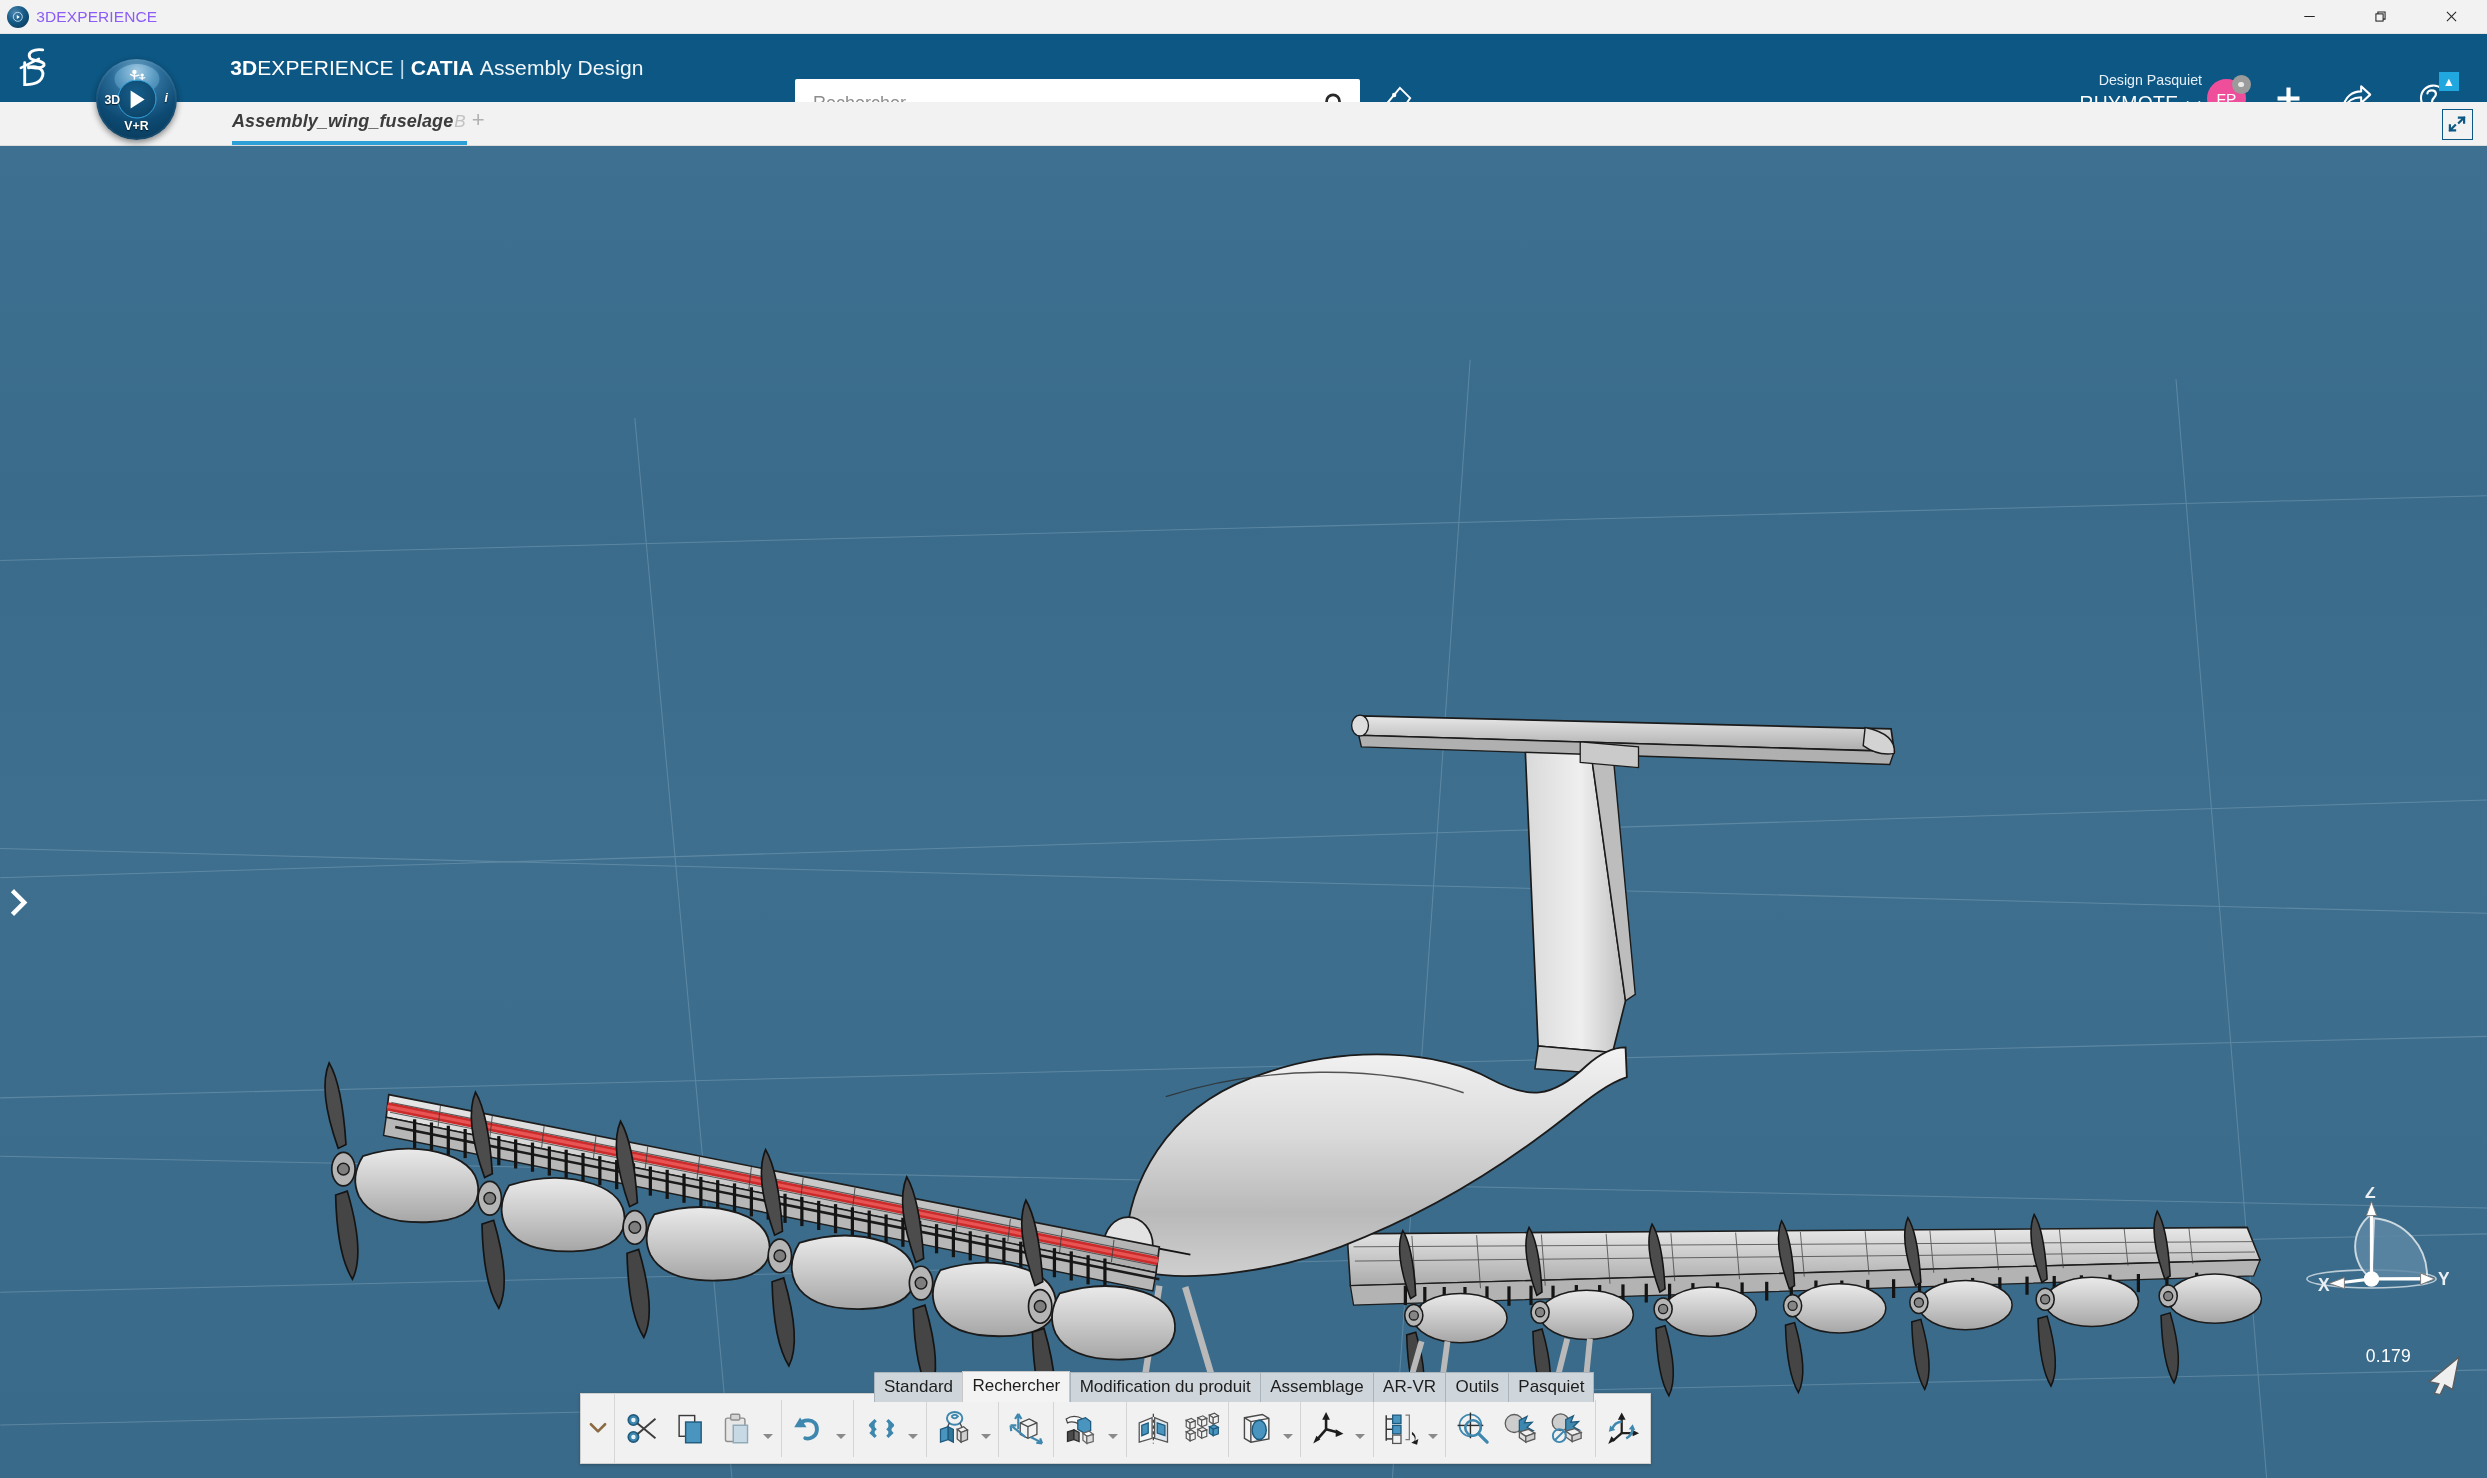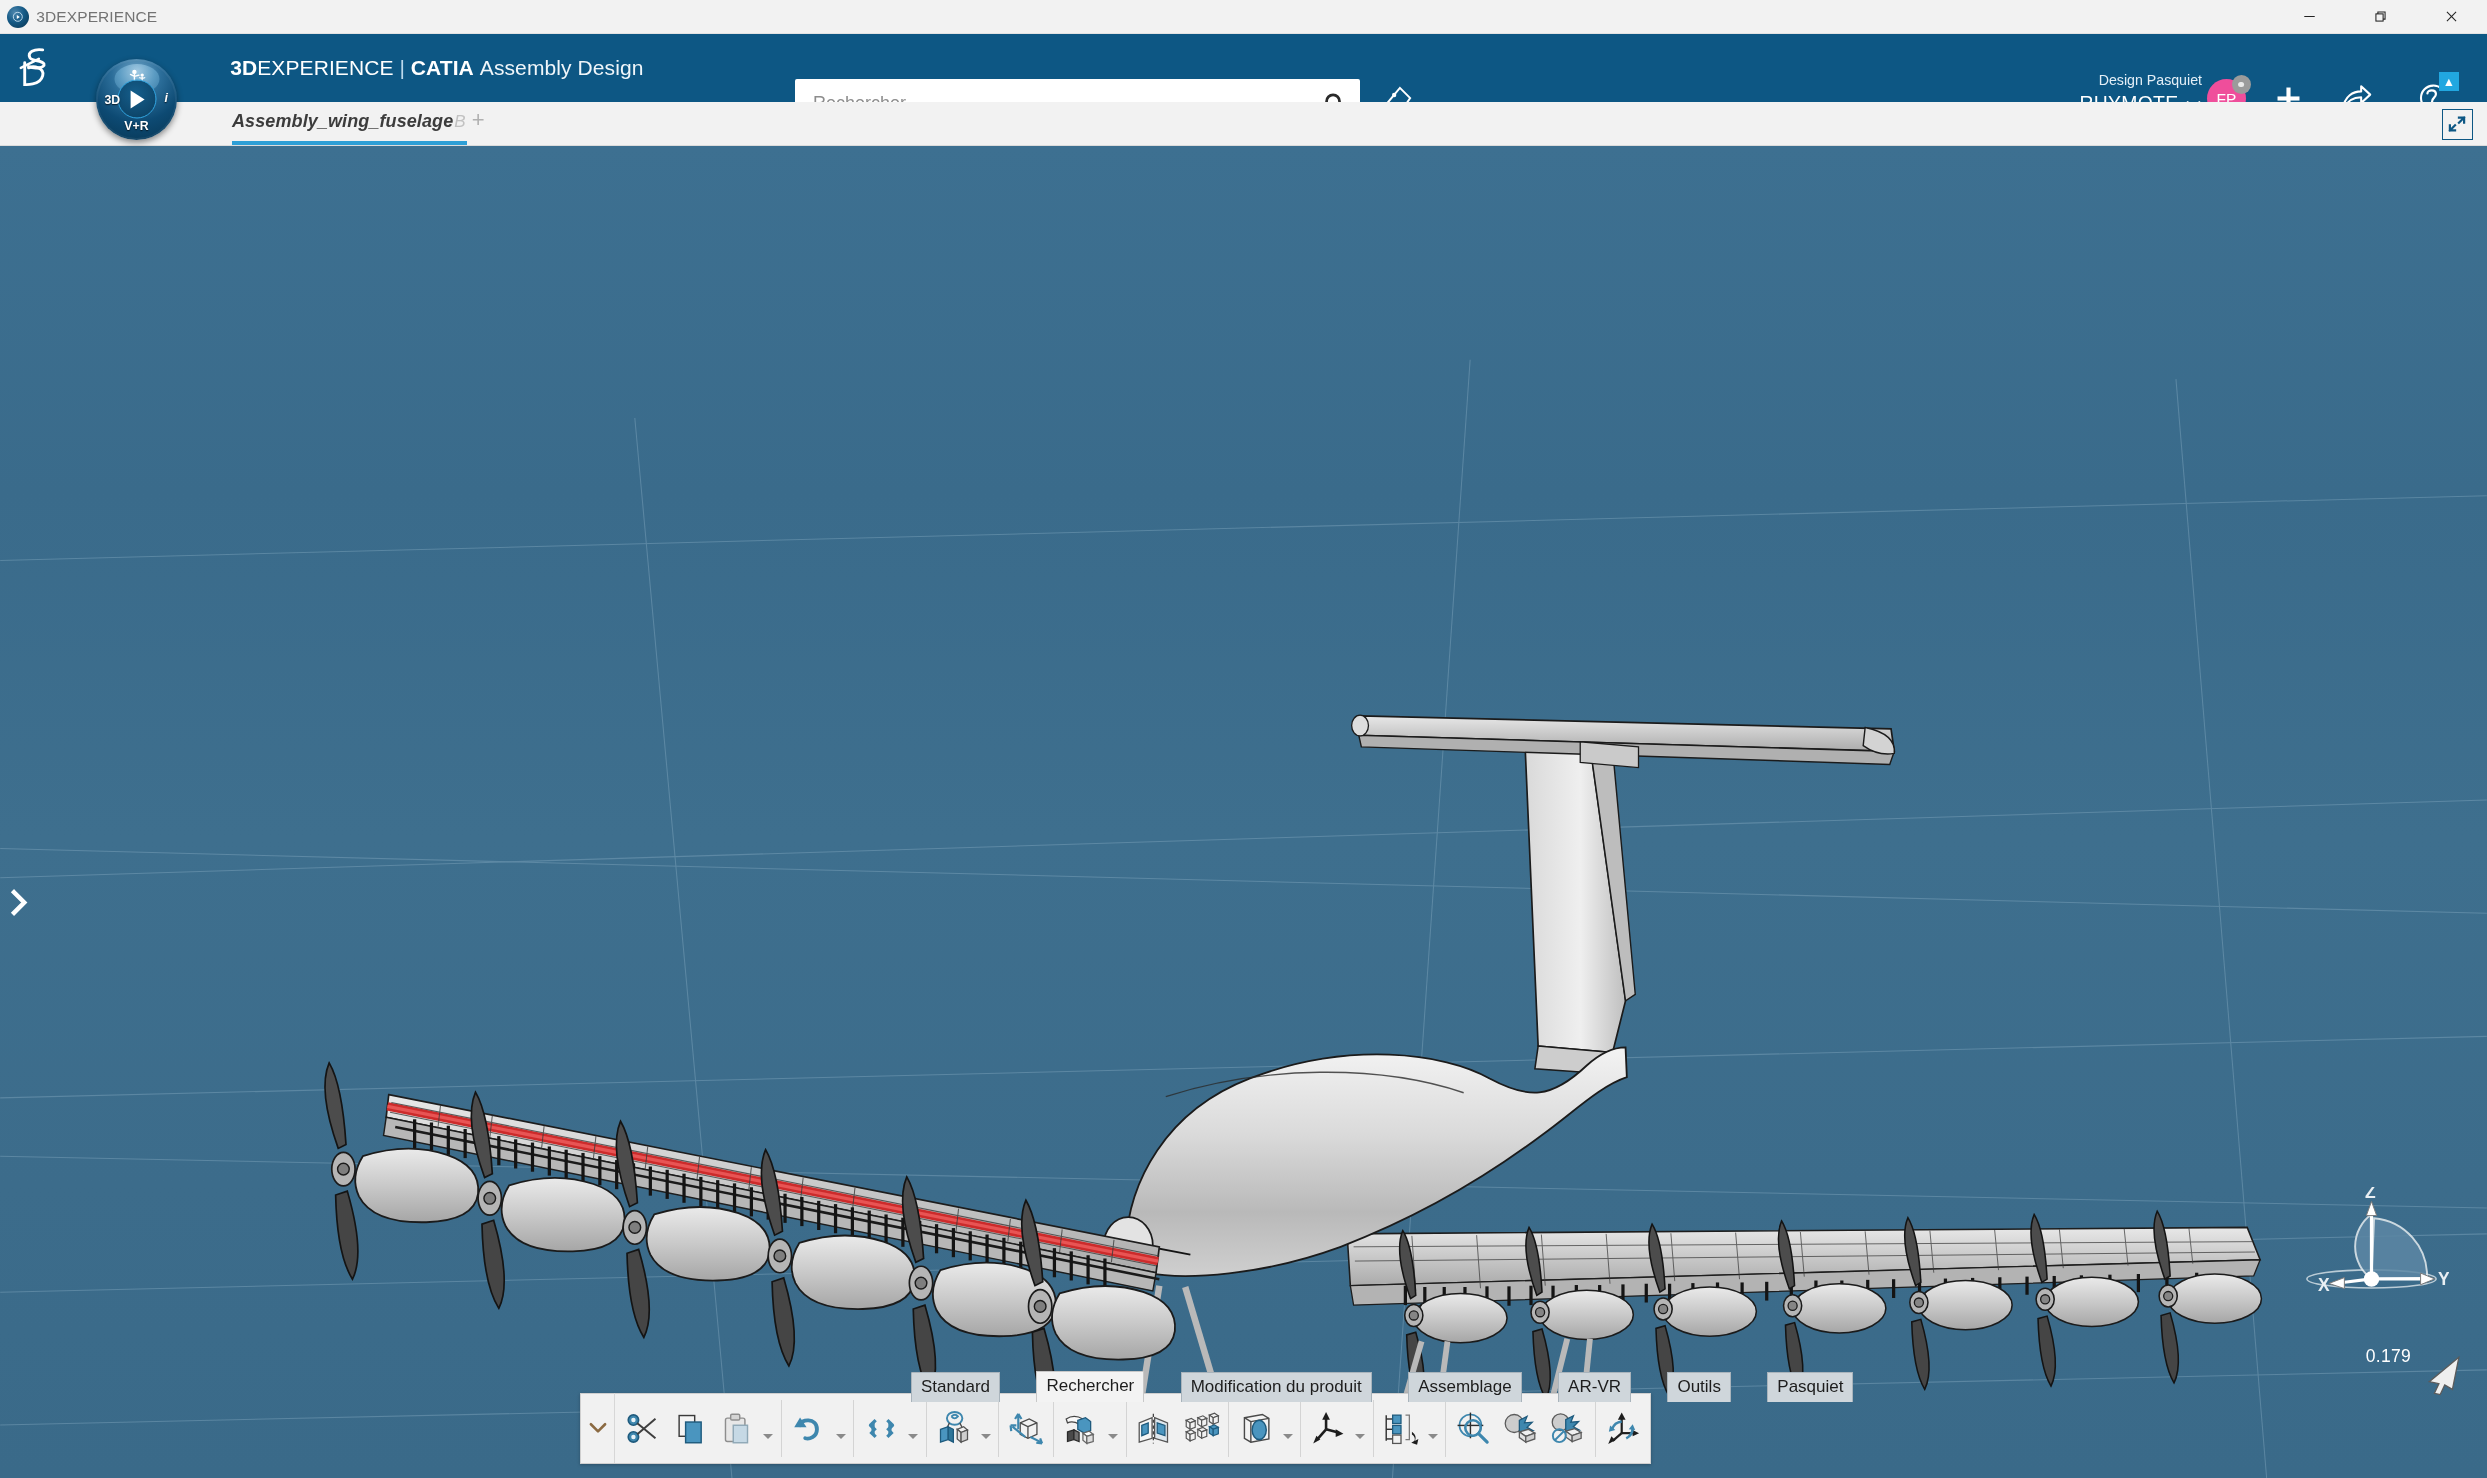--- a/index.html
+++ b/index.html
@@ -31,21 +31,21 @@
   }
   .titlebar-logo::before {
     content: ""; position: absolute; left: 50%; top: 50%;
     transform: translate(-40%,-50%);
     border-left: 3.2px solid #fff;
     border-top: 2.3px solid transparent;
     border-bottom: 2.3px solid transparent;
     z-index: 3;
   }
   .titlebar-title {
-    font-size: 15.5px; color: #737373; letter-spacing: 0.1px;
+    font-size: 15.5px; color: #8b5cf6; letter-spacing: 0.1px;
   }
   .win-controls { margin-left: auto; display: flex; height: 34px; }
   .win-btn {
     width: 71px; height: 34px; display: flex;
     align-items: center; justify-content: center;
     color: #222;
   }
   .win-btn svg { display: block; }
 
   
@@ -214,21 +214,21 @@
   }
 
   
   .actionbar-tabs {
     position: absolute; bottom: 76px; left: 874px;
     display: flex; align-items: flex-end; z-index: 30;
   }
   .ab-tab {
     background: #cfd6db; border: 0.6px solid #a9b4bc; border-bottom: none;
     padding: 3.9px 9px 5.2px 9px; font-size: 17px; color: #1d1d1d;
-    margin-right: -0.6px; white-space: nowrap; margin-left: 37px;
+    margin-right: -0.6px; white-space: nowrap;
   }
   .ab-tab.active { background: #f3f3f3; border-color: #c8c8c8; padding-bottom: 6.5px; }
   .ab-tab:first-child { border-top-left-radius: 1.3px; }
 
   .actionbar {
     position: absolute; bottom: 14.2px; left: 580px;
     height: 71px; background: #f1f1f1;
     border: 0.6px solid #cfcfcf;
     display: flex; align-items: center;
     box-shadow: 0 1.3px 3.2px rgba(0,0,0,.25);

